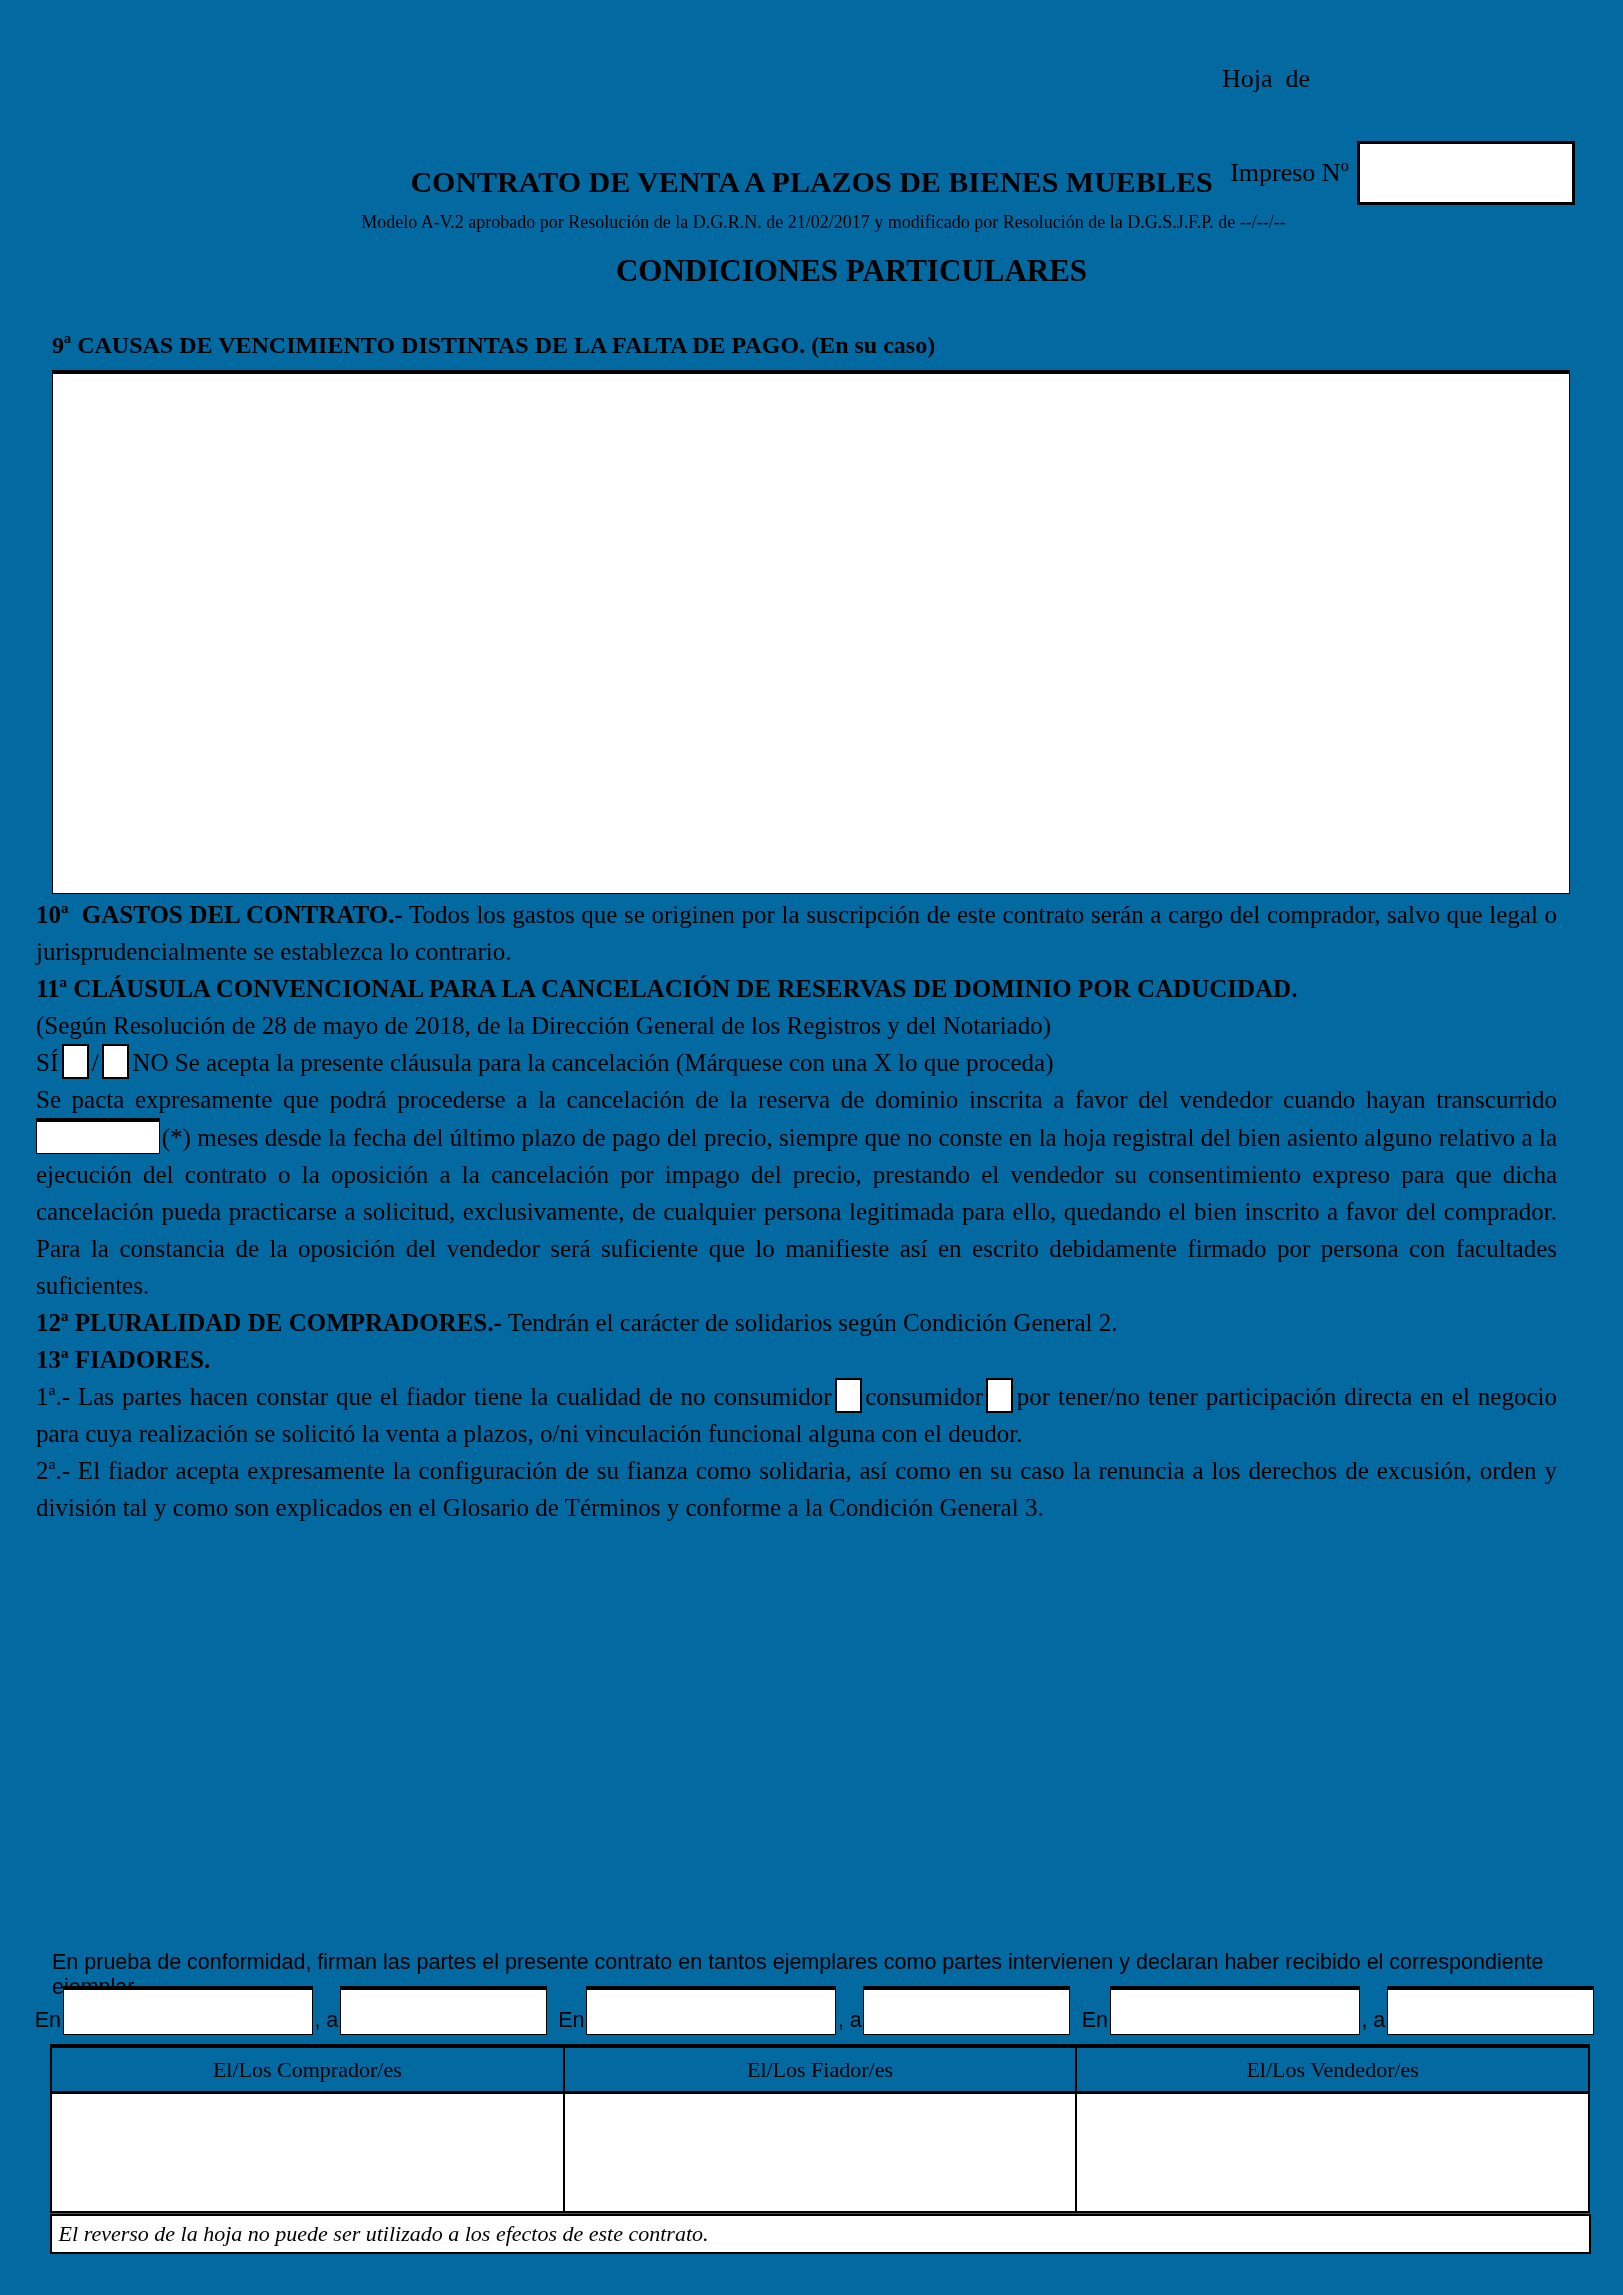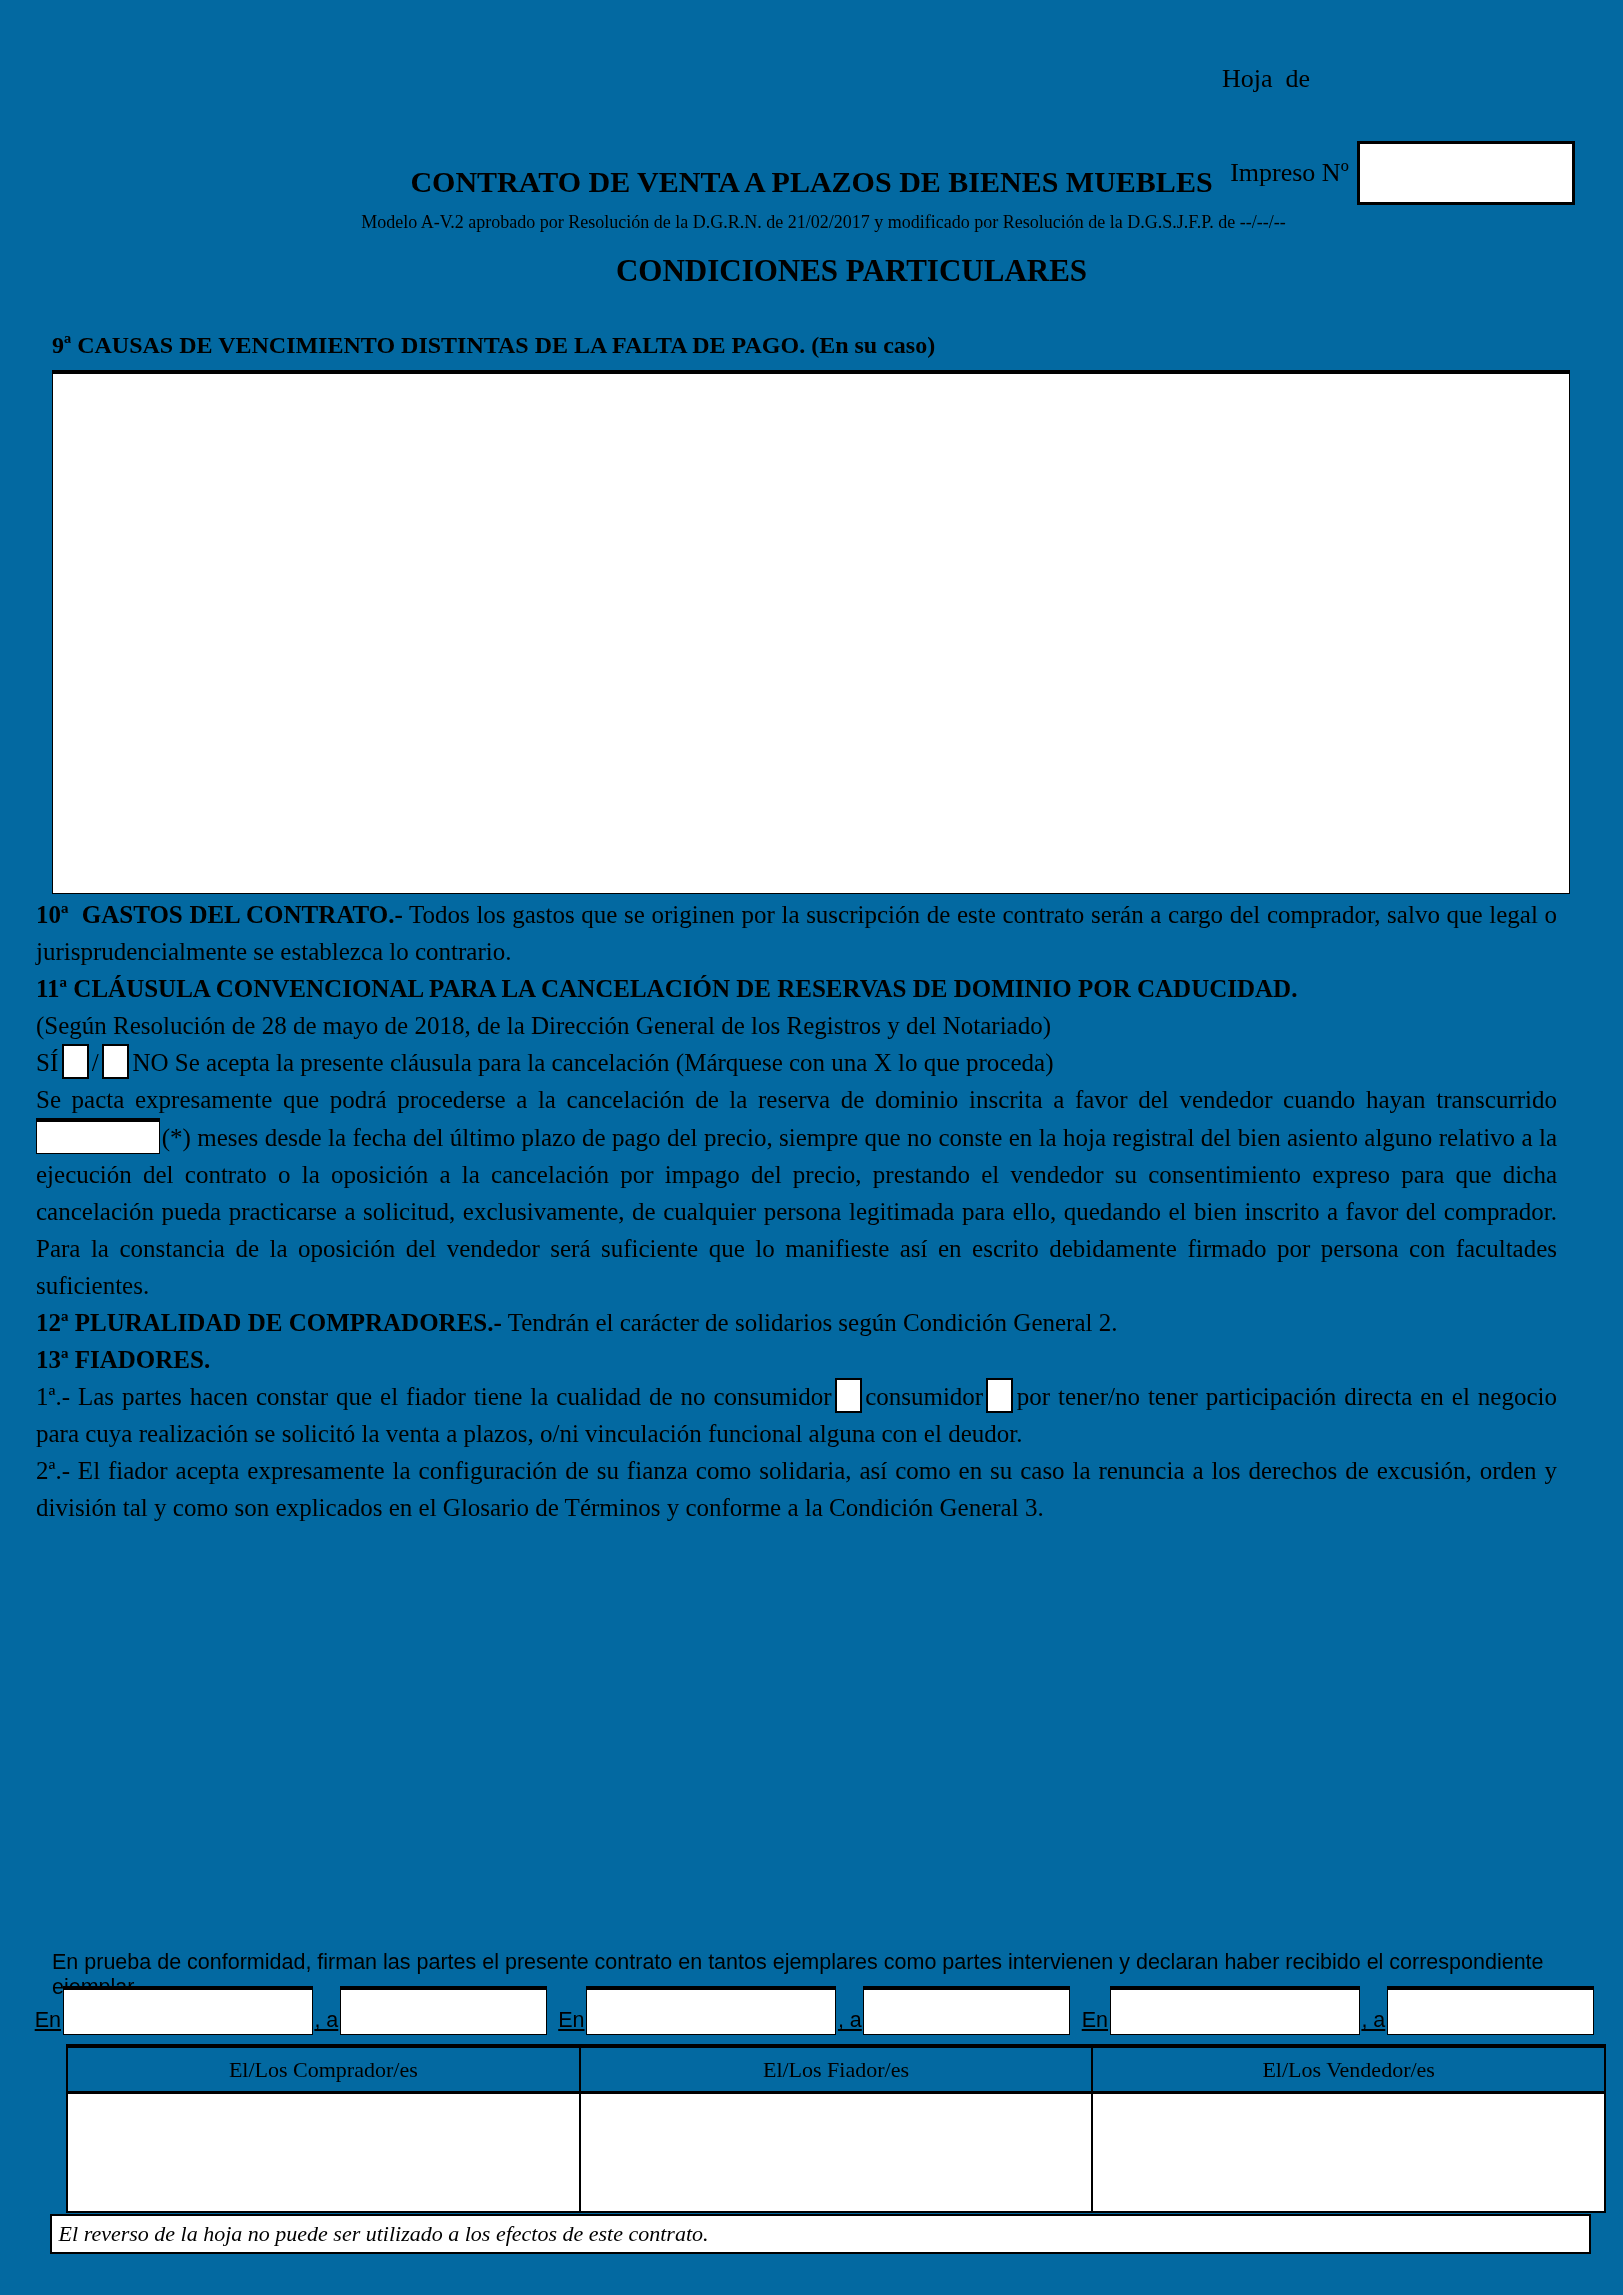--- a/index.html
+++ b/index.html
@@ -45,27 +45,27 @@
     border:1.7px solid #000; border-top:4.1px solid #000;
   }
   .months { width:122px; height:31px; vertical-align:-8.3px; margin-right:1.7px; }
 
   
   .sans { font-family:"Liberation Sans", sans-serif; }
   .statement { top:1950px; left:52px; width:1521px; font-size:21.5px; }
   .pd-row { top:1986px; left:33px; width:1561px;
             display:flex; justify-content:space-between; align-items:flex-end; }
   .pd-group { display:flex; align-items:flex-end; }
-  .pd-label { font-size:21.5px; line-height:25px; margin:0 1.7px 1.7px 1.7px;text-decoration:underline; }
+  .pd-label { font-size:21.5px; line-height:25px; margin:0 1.7px 1.7px 1.7px; }
   .pd-box { height:44px; background:#fff; border:1.7px solid #000; border-top:4.1px solid #000; }
   .pd-place { width:248px; }
   .pd-date { width:205px; }
 
   
-  .sig-table-wrap { top:2044px; left:50px; width:1540px;margin-left:16px; }
+  .sig-table-wrap { top:2044px; left:50px; width:1540px; }
   table.sig { width:100%; border-collapse:collapse; table-layout:fixed; }
   table.sig { border:2.5px solid #000; border-top:4.1px solid #000; }
   table.sig th {
     border:2.5px solid #000; border-bottom:3.3px solid #000;
     font-weight:normal; font-size:22px; height:43px; text-align:center;
     padding:0;
   }
   table.sig td { border:2.5px solid #000; height:117px; padding:0; background:#fff; }
 
   .reverso { top:2214px; left:50px; width:1530px; height:36px;

